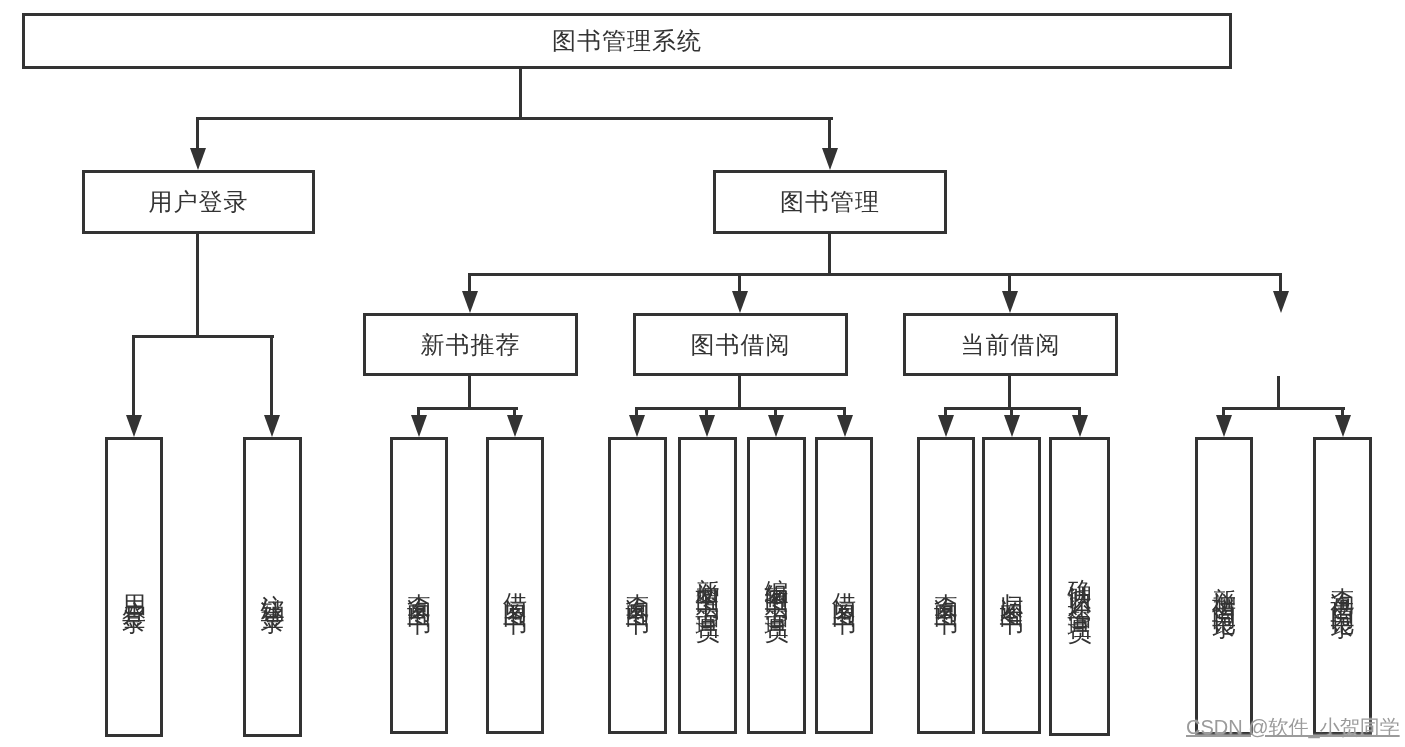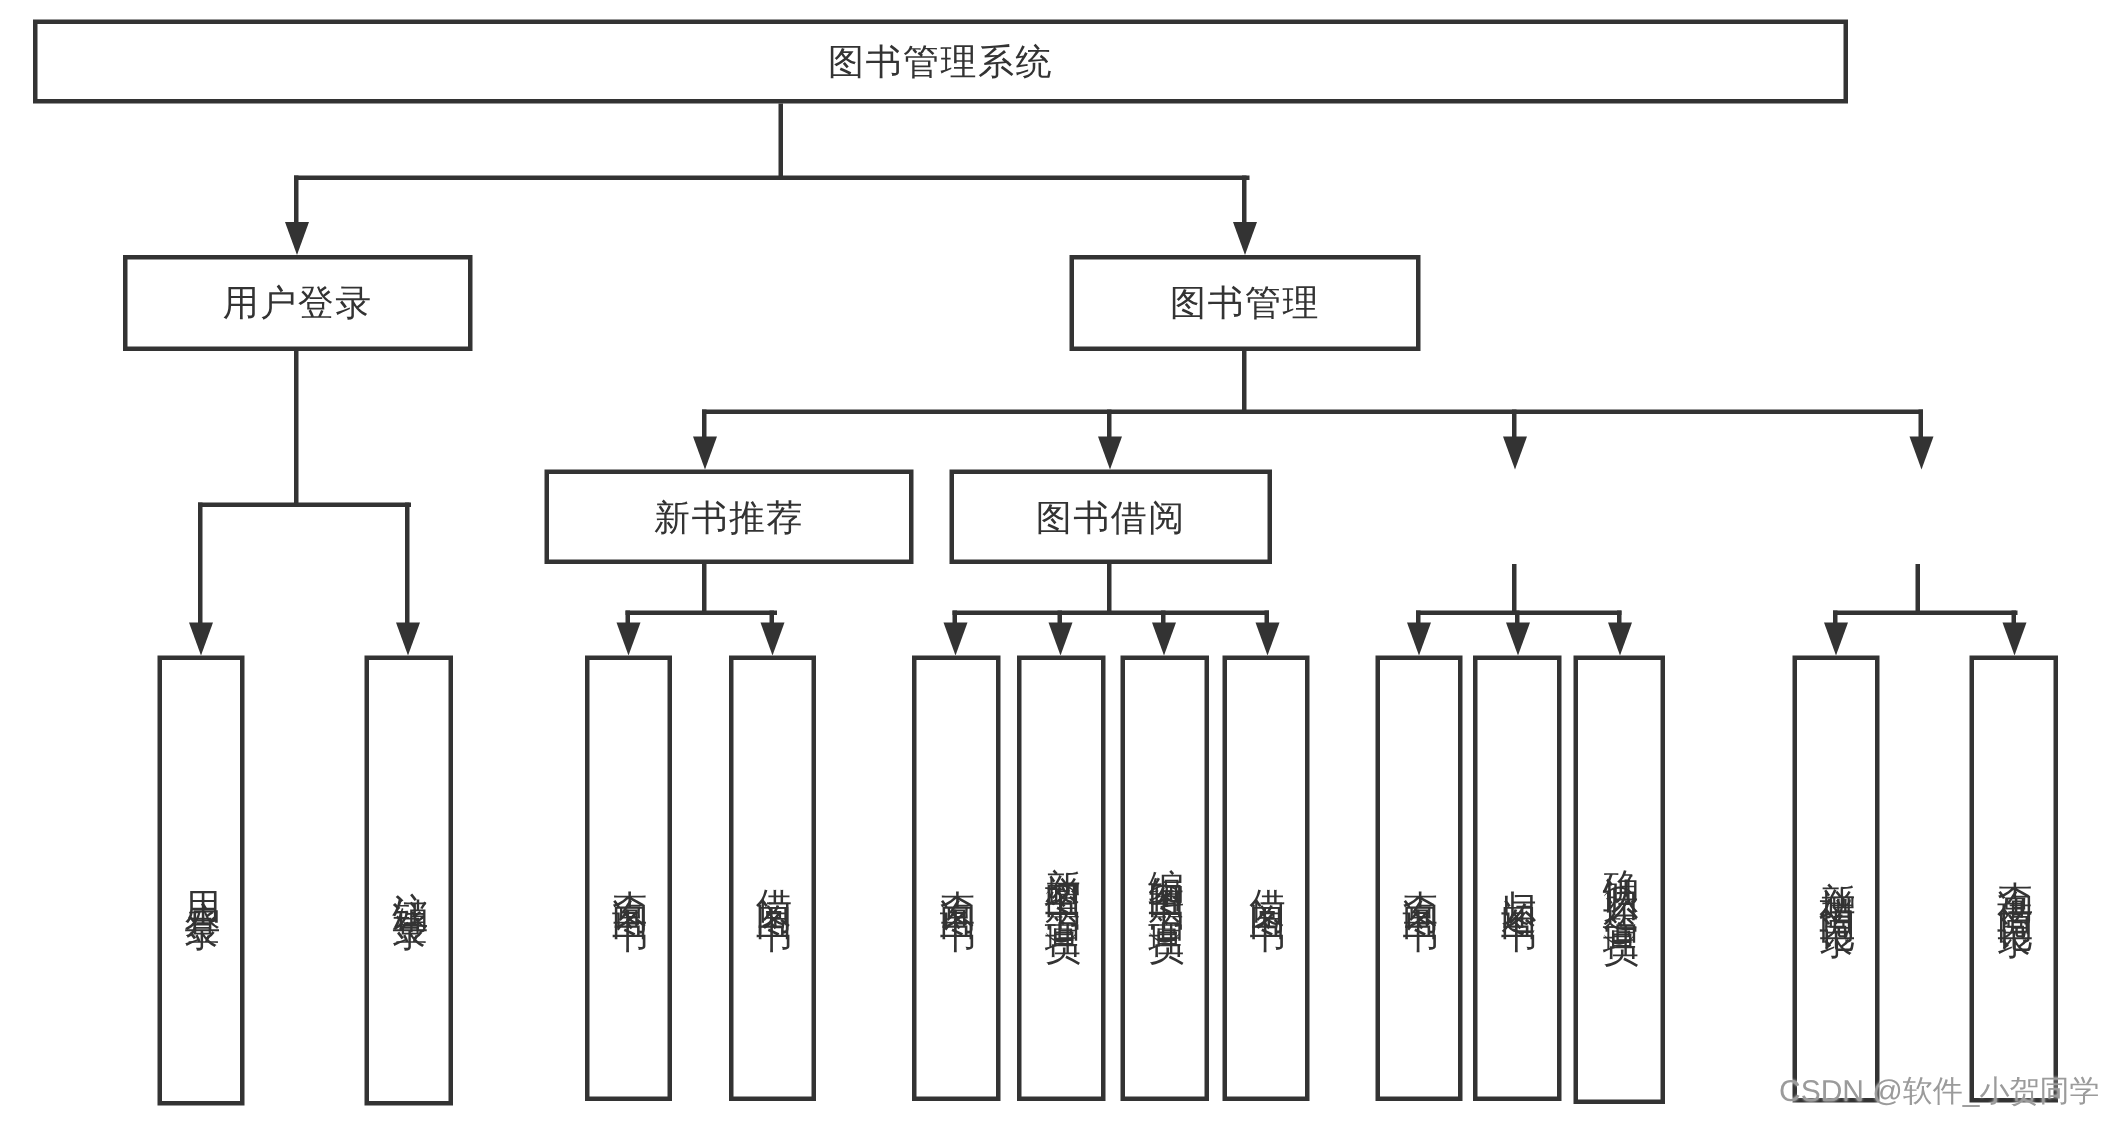--- a/index.html
+++ b/index.html
@@ -51,20 +51,21 @@
     border-top: 22px solid #333333;
   }
   .watermark {
     position: absolute;
     left: 1186px;
     top: 714px;
     font-size: 20px;
     color: #9b9b9b;
     white-space: nowrap;
     text-shadow: 0 0 2px #ffffff;
+    text-decoration: underline;
   }
 </style>
 </head>
 <body>
 
 <div class="canvas">
 
   <div class="box" style="left:22px;top:13px;width:1210px;height:56px">
     <span class="hlabel">图书管理系统</span>
   </div>
@@ -94,25 +95,28 @@
   <div class="hline" style="left:468px;top:273px;width:814px;height:3px"></div>
   <div class="vline" style="left:468px;top:273px;width:3px;height:20px"></div>
   <div class="arrow" style="left:462px;top:291px"></div>
   <div class="vline" style="left:738px;top:273px;width:3px;height:20px"></div>
   <div class="arrow" style="left:732px;top:291px"></div>
   <div class="vline" style="left:1008px;top:273px;width:3px;height:20px"></div>
   <div class="arrow" style="left:1002px;top:291px"></div>
   <div class="vline" style="left:1279px;top:273px;width:3px;height:20px"></div>
   <div class="arrow" style="left:1273px;top:291px"></div>
 
-  <div class="box" style="left:363px;top:313px;width:246px;height:63px">
+  <div class="box" style="left:363px;top:313px;width:215px;height:63px">
     <span class="hlabel">新书推荐</span>
   </div>
   <div class="box" style="left:633px;top:313px;width:215px;height:63px">
     <span class="hlabel">图书借阅</span>
+  </div>
+  <div class="box" style="left:903px;top:313px;width:215px;height:63px">
+    <span class="hlabel">当前借阅</span>
   </div>
 
   <div class="vline" style="left:468px;top:376px;width:3px;height:34px"></div>
   <div class="hline" style="left:417px;top:407px;width:101px;height:3px"></div>
   <div class="vline" style="left:417px;top:407px;width:3px;height:10px"></div>
   <div class="arrow" style="left:411px;top:415px"></div>
   <div class="vline" style="left:513px;top:407px;width:3px;height:10px"></div>
   <div class="arrow" style="left:507px;top:415px"></div>
 
   <div class="vline" style="left:738px;top:376px;width:3px;height:34px"></div>

